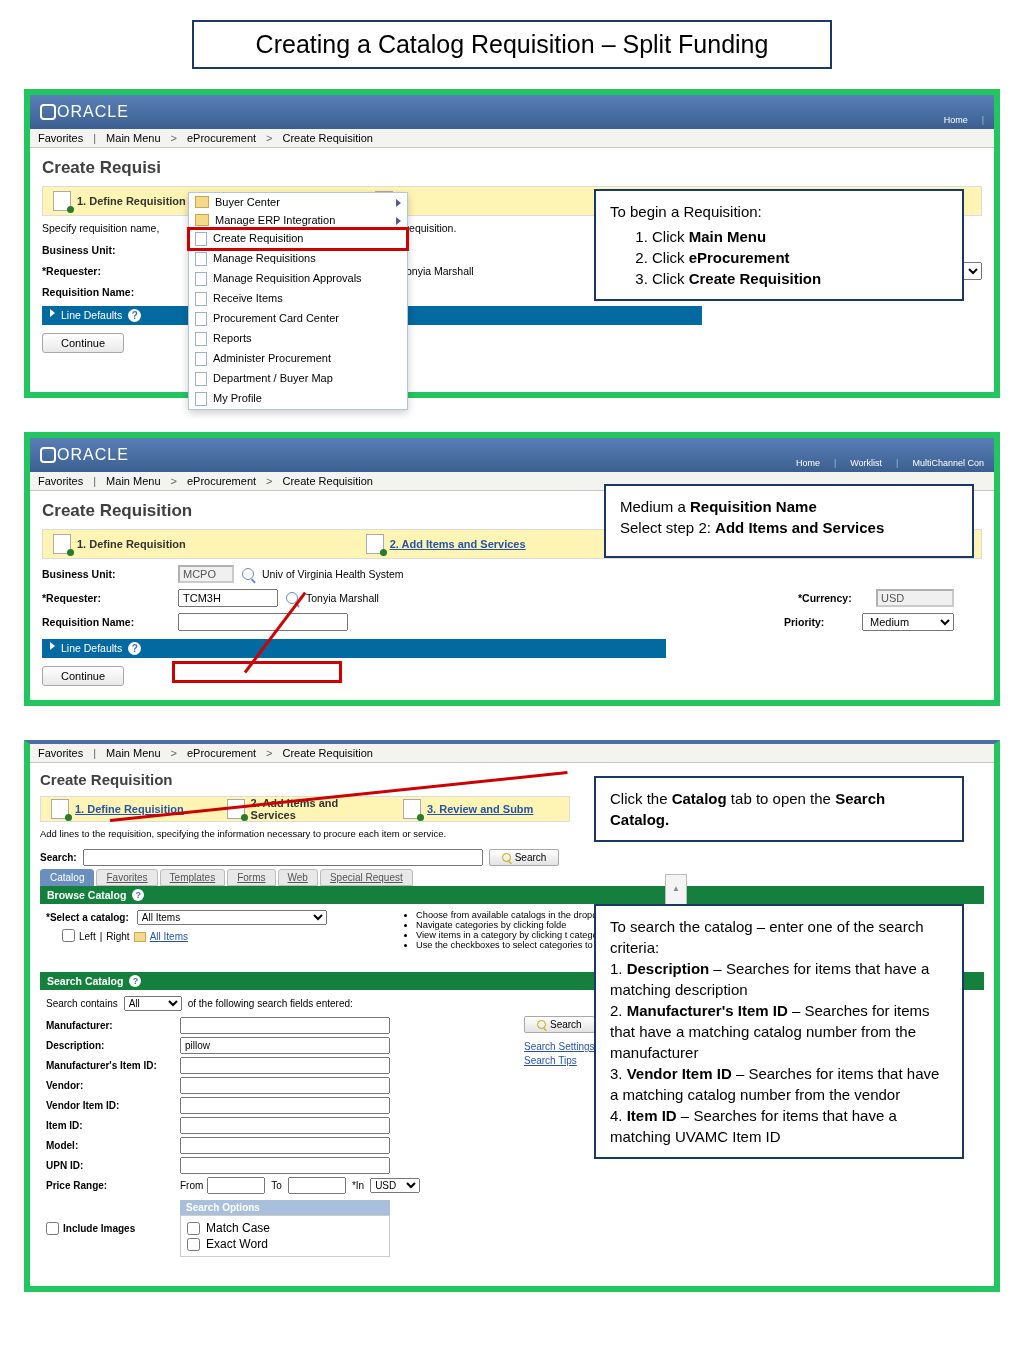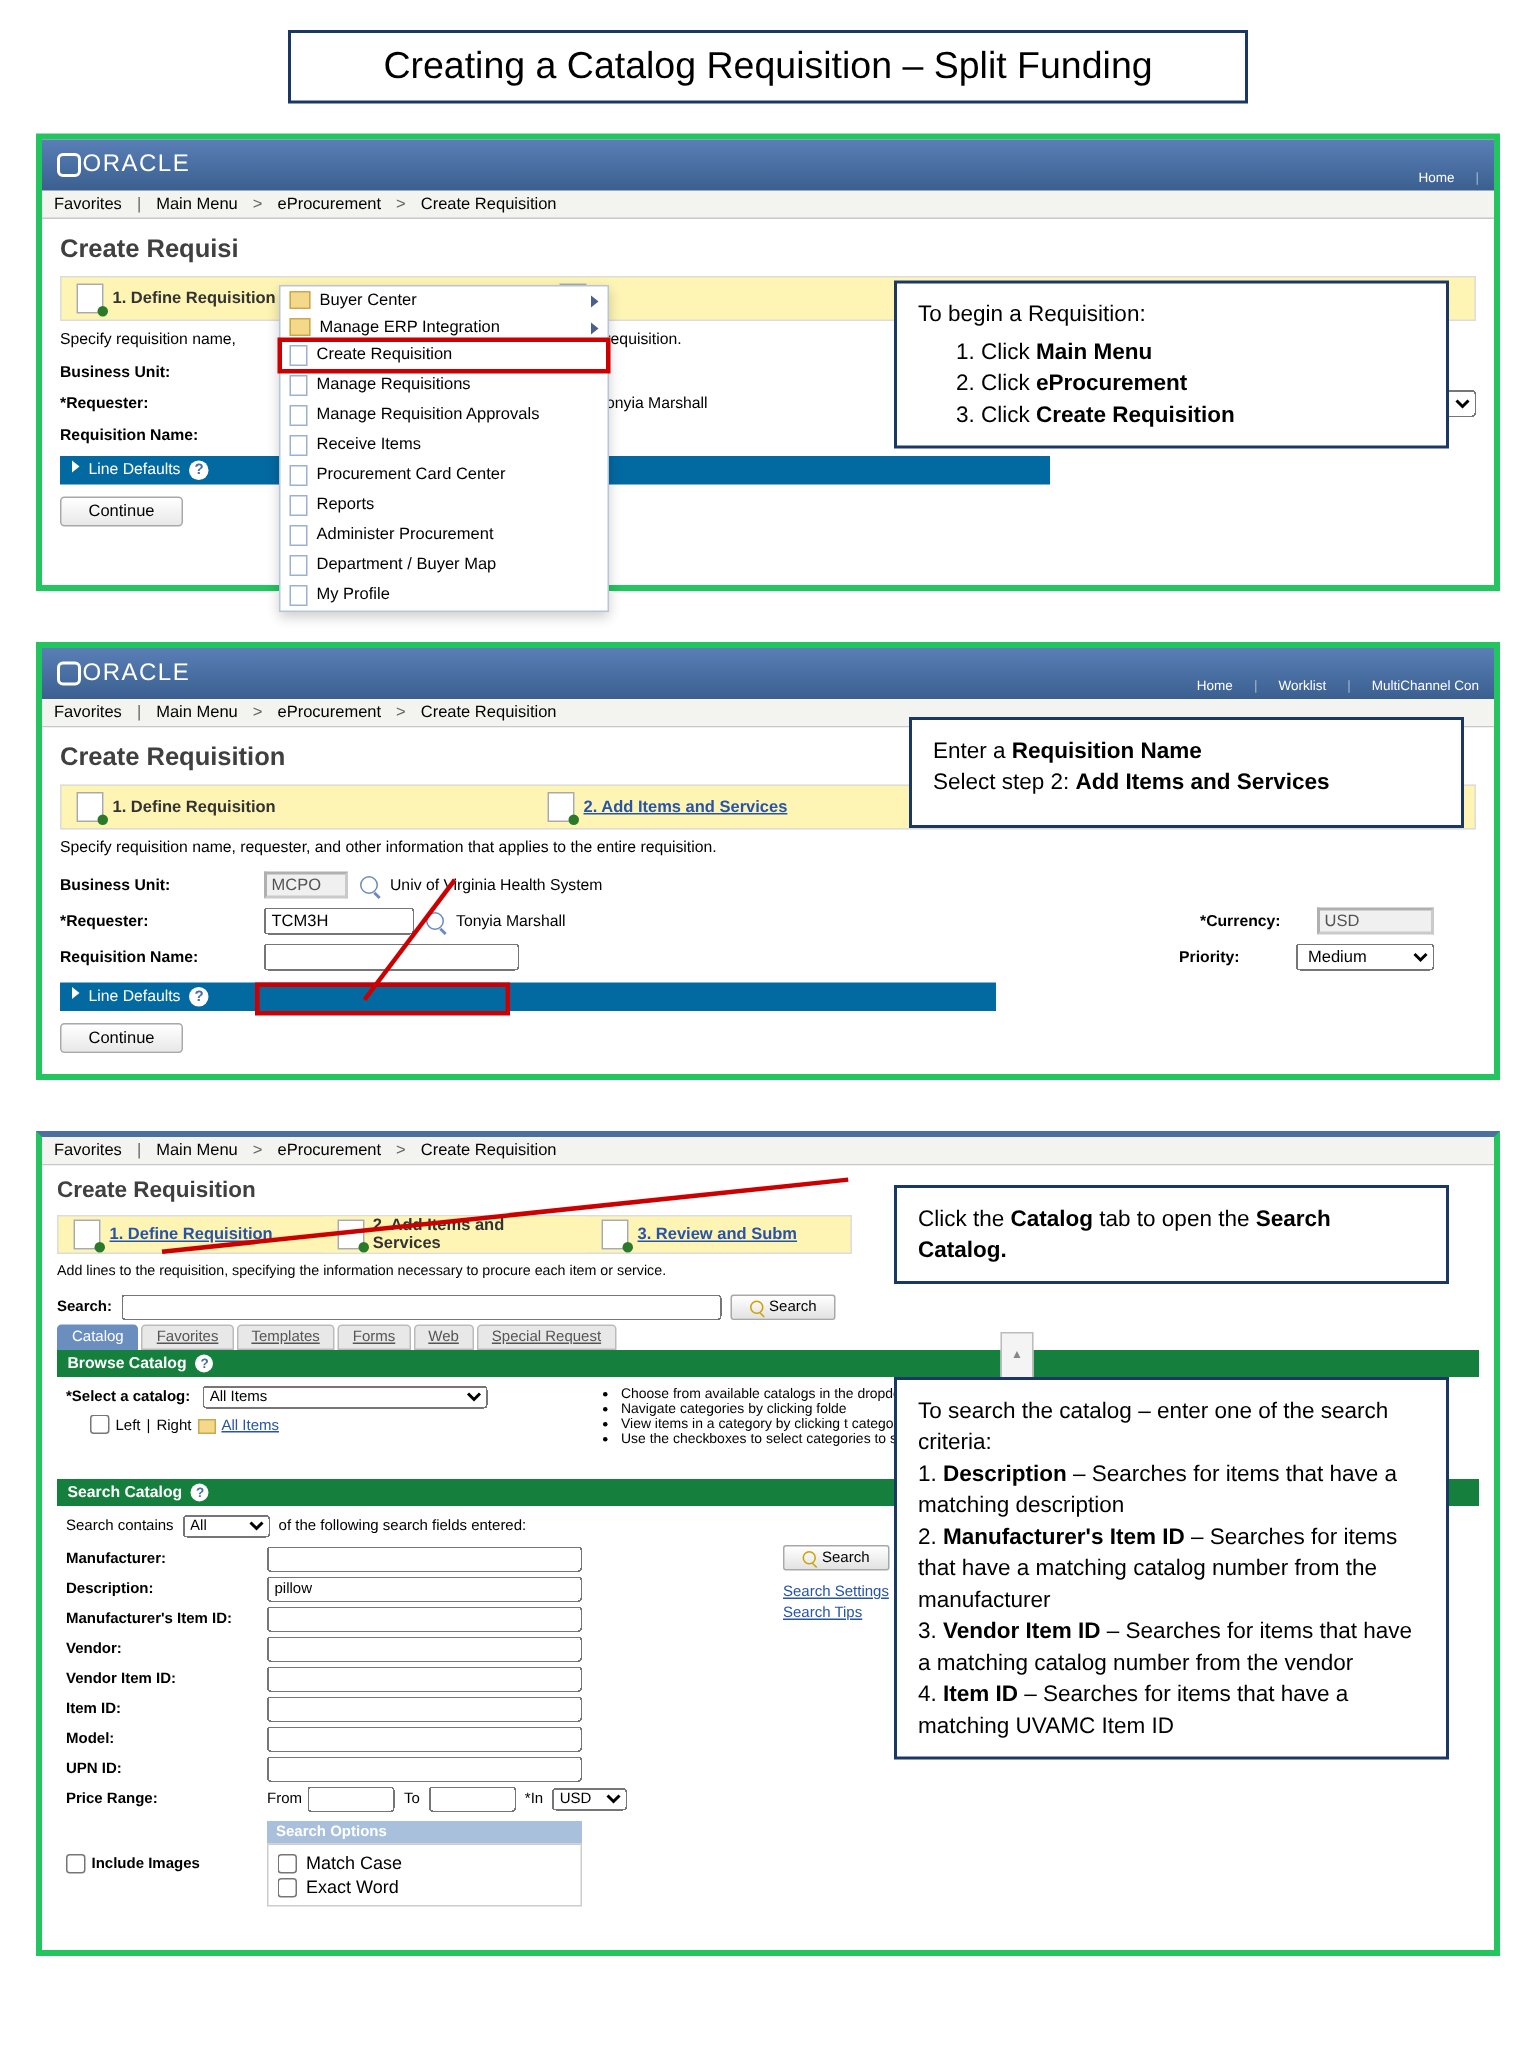--- a/index.html
+++ b/index.html
@@ -1,18 +1,18 @@
 <!DOCTYPE html>
 <html><head>
 <meta charset="utf-8">
 <style>
   * { margin:0; padding:0; box-sizing:border-box; font-family:Arial,Helvetica,sans-serif; }
   body { background:#fff; width:1024px; margin:0 auto; font-size:12px; color:#000; }
   .page-title { margin:20px auto 20px; width:640px; padding:8px 28px; border:2px solid #1b3864; font-size:25px; text-align:center; }
-  .section { border:4px solid #22c55e; margin:0 24px 34px; position:relative; }
+  .section { border:6px solid #22c55e; margin:0 24px 34px; position:relative; }
   .oracle-bar { background:linear-gradient(#5a7fb7,#3a5f8f); color:#fff; height:34px; display:flex; align-items:center; padding:0 10px; position:relative; }
   .oracle-logo { font-family:Arial; font-weight:400; font-size:16px; letter-spacing:0px; display:flex; align-items:center; gap:1px; }
   .oracle-logo .o-ring { width:16px; height:16px; border:2px solid #fff; border-radius:4px; display:inline-block; }
   .oracle-bar .right-links { position:absolute; right:10px; bottom:4px; font-size:9px; display:flex; gap:14px; }
   .oracle-bar .right-links span { color:#fff; }
   .breadcrumb { background:#f3f3f0; padding:3px 8px; display:flex; gap:6px; align-items:center; font-size:11px; border-bottom:1px solid #c8c8c8;}
   .breadcrumb span { position:relative; padding-right:4px; }
   .breadcrumb .sep { color:#666; }
   .cr-body { background:#fff; padding:10px 12px 14px; position:relative; }
   .cr-heading { color:#404040; font-weight:bold; font-size:17px; margin-bottom:8px; }
@@ -217,21 +217,20 @@
       </div>
       <div class="step">
         <span class="icon"></span>
         <a>2. Add Items and Services</a>
       </div>
       <div class="step">
         <span class="icon"></span>
         <a>3. Review</a>
       </div>
     </div>
-    <div class="subnote">Specify requisition name, requester, and other information that applies to the entire requisition.</div>
     <div class="form-row">
       <span class="lbl">Business Unit:</span>
       <input type="text" style="width: 56px; background: rgb(240, 240, 240);" disabled="" value="MCPO">
       <span class="mag"></span>
       <span>Univ of Virginia Health System</span>
     </div>
     <div class="form-row">
       <span class="lbl">*Requester:</span>
       <input type="text" style="width: 100px;" value="TCM3H">
       <span class="mag"></span>
@@ -254,21 +253,21 @@
         <span>Line Defaults</span>
         <span class="q">?</span>
     </div>
     <div class="btn">Continue</div>
 
     <div class="red-box" style="top:170px;left:142px;width:170px;height:22px;"></div>
     <div class="red-line" style="top:180px;left:215px;width:100px;transform:rotate(-53deg);"></div>
   </div>
 
   <div class="callout" style="top:46px; right:20px; width:370px; min-height:74px;">
-    <div><span>Enter a </span><b>Requisition Name</b></div>
+    <div><span>Medium a </span><b>Requisition Name</b></div>
     <div><span>Select step 2: </span><b>Add Items and Services</b></div>
   </div>
 </div>
 
 <div class="section" style="border-top:4px solid #4a6fa0;">
   <div class="breadcrumb">
     <span>Favorites</span>
       <span class="sep">|</span>
     <span>Main Menu</span>
       <span class="sep">&gt;</span>

